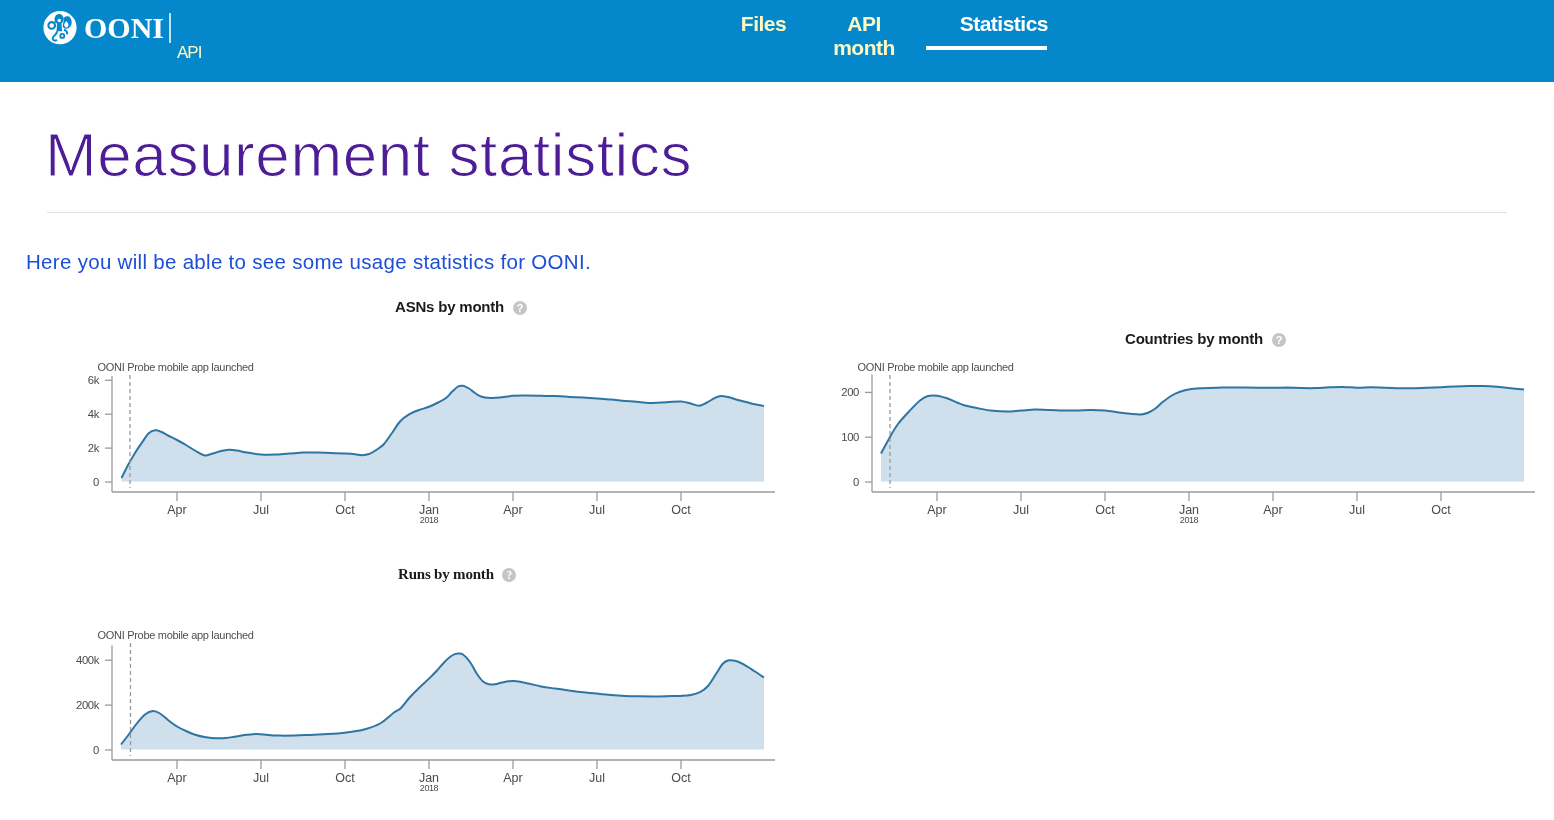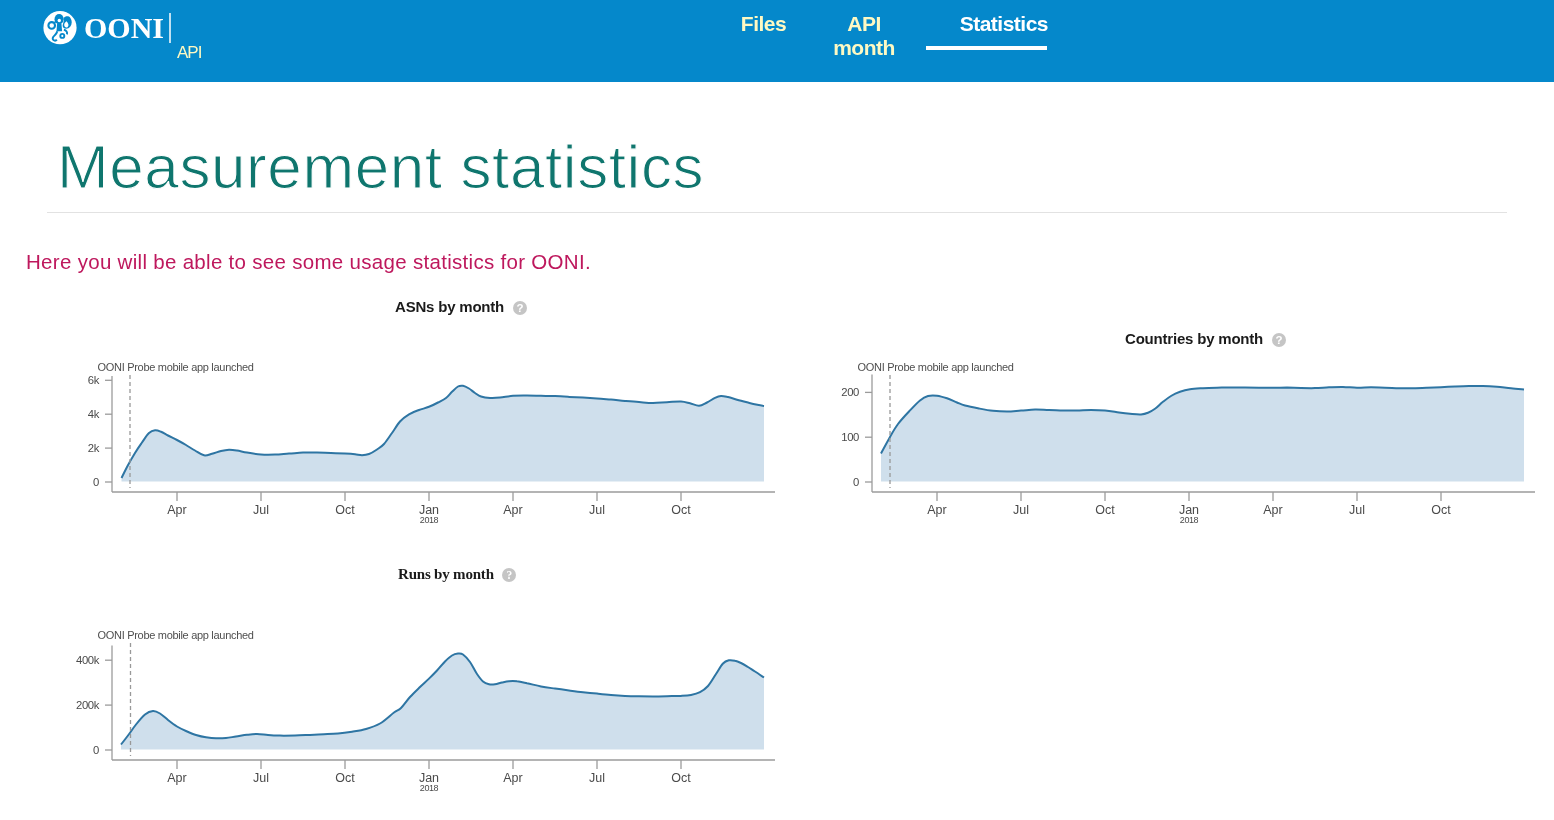--- a/index.html
+++ b/index.html
@@ -5,23 +5,23 @@
   html,body{margin:0;padding:0;background:#fff;width:1554px;height:820px;overflow:hidden;
     font-family:"Liberation Sans",sans-serif;}
   .navbar{position:absolute;left:0;top:0;width:1554px;height:82px;background:#0588cb;}
   .brand-ooni{position:absolute;left:84px;top:10.5px;font-family:"Liberation Serif",serif;
     font-weight:bold;font-size:30px;color:#fff;letter-spacing:0px;}
   .brand-sep{position:absolute;left:168.5px;top:13px;width:2.2px;height:30px;background:rgba(255,255,255,0.75);}
   .brand-api{position:absolute;left:177px;top:14.5px;font-size:17px;color:#fef9c3;letter-spacing:-1px;margin-top:28px;}
   .nav-item{position:absolute;top:12px;font-size:21px;font-weight:bold;color:#fef9c3;text-align:center;letter-spacing:-0.5px;}
   .nav-active{color:#fff;text-align:right;}
   .nav-underline{position:absolute;left:926px;top:46px;width:121px;height:4px;background:#fff;}
-  h1{position:absolute;left:45px;top:119px;margin:12px;font-size:62px;font-weight:300;color:#0f766e;letter-spacing:0.6px;-webkit-text-stroke:1.1px #fff;}
+  h1{position:absolute;left:45px;top:119px;margin:0;font-size:62px;font-weight:300;color:#4c1d95;letter-spacing:0.6px;-webkit-text-stroke:1.1px #fff;}
   .hr{position:absolute;left:47px;top:212px;width:1460px;height:1px;background:#e2e2e2;}
-  .intro{position:absolute;left:26px;top:250px;font-size:20.5px;color:#be185d;letter-spacing:0.3px;}
+  .intro{position:absolute;left:26px;top:250px;font-size:20.5px;color:#1d4ed8;letter-spacing:0.3px;}
   .ctitle{position:absolute;font-size:15px;font-weight:bold;color:#1b1b1b;white-space:nowrap;letter-spacing:-0.2px;}
   .qicon{display:inline-block;vertical-align:0px;width:14px;height:14px;border-radius:50%;
     background:#c5c5c5;color:#fff;font-size:11.5px;font-weight:bold;text-align:center;line-height:14px;margin-left:5px;letter-spacing:0;}
   .annot{position:absolute;font-size:11px;color:#4f4f4f;letter-spacing:-0.3px;padding-left:46px;}
 </style>
 </head>
 <body>
 <div class="navbar">
   <svg width="34" height="34" viewBox="0 0 34 34" style="position:absolute;left:43px;top:11px">
     <circle cx="17" cy="16.7" r="16.6" fill="#fff"></circle>

